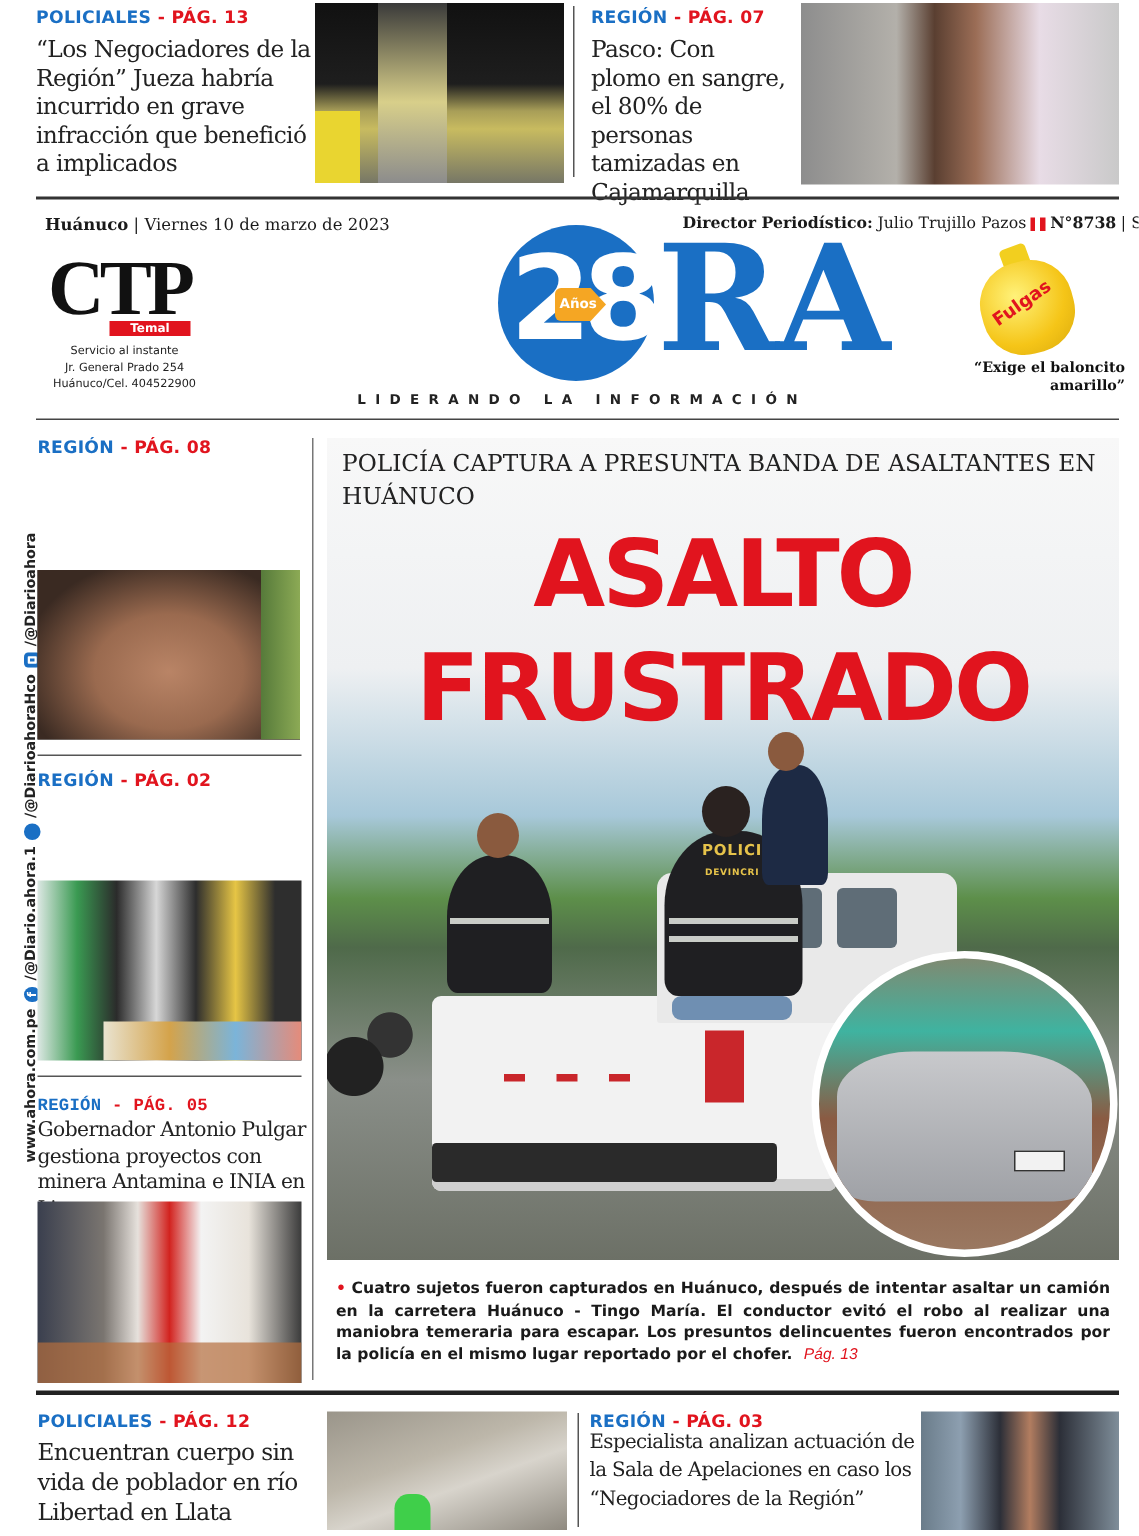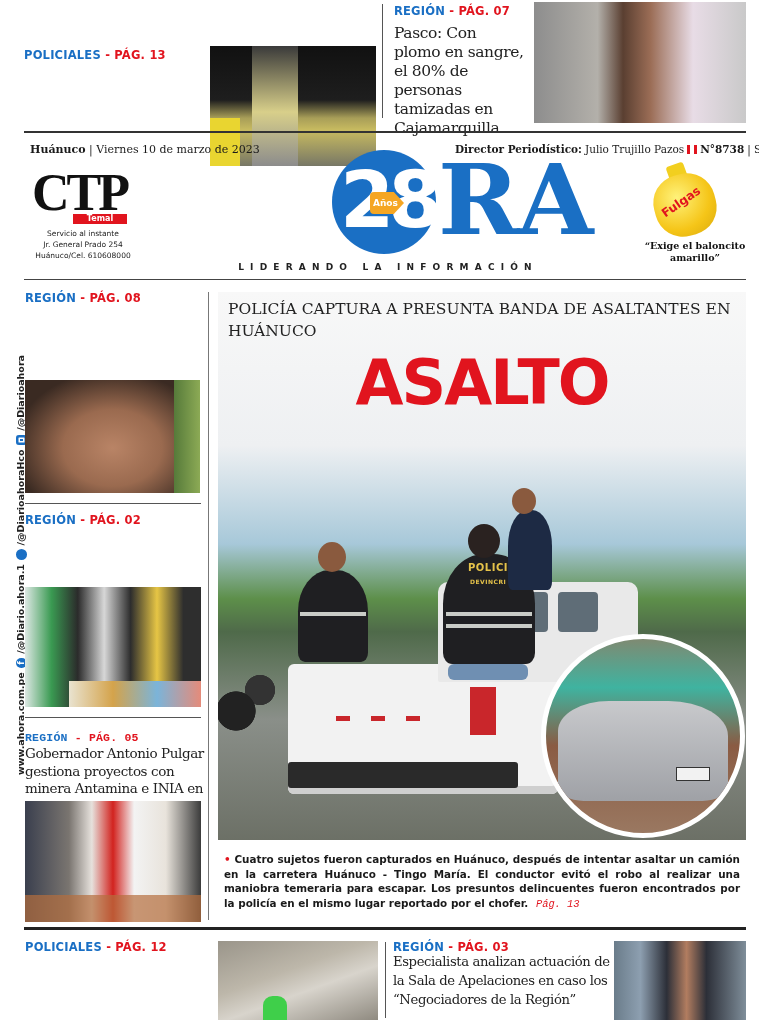--- a/index.html
+++ b/index.html
@@ -38,25 +38,26 @@
   .vest-stripe { position:absolute; background:#c9ccc7; height:4px; }
   .police-label { position:absolute; font-family:"DejaVu Sans", sans-serif; font-weight:bold; color:#e6c34a; font-size:10px; letter-spacing:0.5px; }
   .taillight { position:absolute; background:#c9262b; }
   .inset-car { position:absolute; border-radius:50%; border:5px solid #ffffff; overflow:hidden;
     background: linear-gradient(180deg,#7f8a72 0%,#3fb3a0 25%,#8a5b43 55%,#9a7861 100%); }
   .car-body { position:absolute; background:linear-gradient(180deg,#c8c9cc,#9fa1a6); border-radius:30% 35% 15% 15%; }
 </style>
 </head>
 <body>
 
-<div class="abs" style="left:24px; top:2px; width:352px; height:122px;margin-top:44px;">
+<div class="abs" style="left:24px; top:2px; width:352px; height:122px;">
   <div class="kicker abs" style="left:0; top:2px;">
     <span class="sec">POLICIALES</span>
     <span class="pg">- PÁG. 13</span>
   </div>
+  <div class="headline abs" style="left:0; top:22px; width:185px; font-size:15.5px; line-height:19px;">“Los Negociadores de la Región” Jueza habría incurrido en grave infracción que benefició a implicados</div>
   <div class="photo photo-building" style="left:186px; top:0; width:166px; height:120px;"></div>
 </div>
 
 <div class="vr" style="left:382px; top:4px; width:1px; height:114px;"></div>
 
 <div class="abs" style="left:394px; top:2px; width:352px; height:122px;">
   <div class="kicker abs" style="left:0; top:2px;">
     <span class="sec">REGIÓN</span>
     <span class="pg">- PÁG. 07</span>
   </div>
@@ -78,39 +79,39 @@
   <b>N°8738</b>
   <span>| S/. 1.00</span>
 </div>
 
 <div class="abs" style="left:28px; top:174px; width:110px; height:92px;">
   <div class="abs" style="left:4px; top:0; font-family:Liberation Serif, serif; font-weight:bold; font-size:52px; letter-spacing:-3px; color:#111; line-height:38px;">CTP</div>
   <div class="abs" style="left:45px; top:40px; width:54px; height:10px; background:#e1141e; color:#fff; font-family:'DejaVu Sans', sans-serif; font-weight:bold; font-size:8px; text-align:center; line-height:10px;">Temal</div>
   <div class="abs" style="left:0; top:54px; width:110px; text-align:center; font-family:'DejaVu Sans', sans-serif; font-size:7.5px; line-height:11px; color:#222;">
     <div>Servicio al instante</div>
     <div>Jr. General Prado 254</div>
-    <div>Huánuco/Cel. 610608000</div>
+    <div>Huánuco/Cel. 404522900</div>
   </div>
 </div>
 
 <div class="abs" style="left:146px; top:150px; width:480px; height:112px;">
   <div class="abs" style="left:186px; top:0; width:104px; height:104px; border-radius:50%; background:#1a6fc4;">
     <div class="abs" style="left:8px; top:-2px; width:92px; text-align:center; font-family:'DejaVu Sans', sans-serif; font-weight:bold; font-size:78px; line-height:104px; color:#fff; letter-spacing:-6px;">28</div>
     <div class="abs" style="left:38px; top:42px; width:34px; height:22px; background:#f5a623; border-radius:4px; clip-path:polygon(0 0,70% 0,100% 50%,70% 100%,0 100%); color:#fff; font-family:'DejaVu Sans', sans-serif; font-weight:bold; font-size:9px; line-height:22px; padding-left:3px;">Años</div>
   </div>
   <div class="abs" style="left:292px; top:2px; font-family:'DejaVu Serif', serif; font-weight:bold; font-size:98px; line-height:96px; color:#1a6fc4; letter-spacing:-2px;">RA</div>
 </div>
 <div class="abs" style="left:228px; top:262px; width:320px; text-align:center; font-family:'DejaVu Sans', sans-serif; font-weight:bold; font-size:9px; letter-spacing:6.2px; color:#222;">LIDERANDO LA INFORMACIÓN</div>
 
 <div class="abs" style="left:640px; top:160px; width:110px; height:110px;">
   <div class="abs" style="left:28px; top:4px; width:18px; height:18px; background:#f2cf1f; border-radius:3px; transform:rotate(-20deg);"></div>
   <div class="abs" style="left:14px; top:14px; width:62px; height:62px; border-radius:45%; background:radial-gradient(circle at 40% 35%, #fff27a, #f5c518 60%, #d9a90c); transform:rotate(-15deg);">
     <div class="abs" style="left:6px; top:20px; font-family:'DejaVu Sans', sans-serif; font-weight:bold; font-size:12px; color:#e1141e; transform:rotate(-20deg);">Fulgas</div>
   </div>
-  <div class="abs" style="left:0; top:80px; width:110px; text-align:center; font-family:'DejaVu Serif', serif; font-weight:bold; font-size:9.5px; line-height:12px; color:#111;">“Exige el baloncito amarillo”</div>
+  <div class="abs" style="left:0; top:80px; width:110px; text-align:right; font-family:'DejaVu Serif', serif; font-weight:bold; font-size:9.5px; line-height:12px; color:#111;">“Exige el baloncito amarillo”</div>
 </div>
 
 <div class="hr" style="left:24px; top:279px; width:722px; height:1px; background:#444;"></div>
 
 <div class="abs" style="left:14px; top:775px; width:420px; height:14px; transform-origin:0 0; transform:rotate(-90deg); font-family:'DejaVu Sans', sans-serif; font-weight:bold; font-size:9.5px; line-height:14px; white-space:nowrap; display:flex; align-items:center; gap:4px; color:#222;">
   <span>www.ahora.com.pe</span>
   <span style="display:inline-block; width:11px; height:11px; border-radius:50%; background:#1a6fc4; color:#fff; font-size:8px; line-height:11px; text-align:center;">f</span>
   <span>/@Diario.ahora.1</span>
   <span style="display:inline-block; width:11px; height:11px; border-radius:50%; background:#1a6fc4;"></span>
   <span>/@DiarioahoraHco</span>
@@ -176,34 +177,36 @@
     <div class="abs" style="left:0; top:370px; width:60px; height:70px; background:radial-gradient(circle at 30% 70%, #222 30%, transparent 31%), radial-gradient(circle at 70% 40%, #333 25%, transparent 26%);"></div>
 
     <div class="inset-car" style="left:323px; top:342px; width:204px; height:204px;">
       <div class="car-body" style="left:12px; top:62px; width:170px; height:100px;"></div>
       <div class="abs" style="left:130px; top:128px; width:34px; height:14px; background:#f2f2f2; border:1px solid #333;"></div>
     </div>
   </div>
 
   <div class="abs" style="left:0; top:6px; width:528px; text-align:left; font-family:'DejaVu Serif', serif; font-size:15.5px; line-height:22px; color:#222; padding:0 10px;">POLICÍA CAPTURA A PRESUNTA BANDA DE ASALTANTES EN HUÁNUCO</div>
   <div class="abs" style="left:0; top:58px; width:528px; text-align:center; font-family:'DejaVu Sans', sans-serif; font-weight:bold; font-size:62px; line-height:66px; color:#e1141e; letter-spacing:-2px;">ASALTO</div>
+  <div class="abs" style="left:0; top:134px; width:528px; text-align:center; font-family:'DejaVu Sans', sans-serif; font-weight:bold; font-size:62px; line-height:66px; color:#e1141e; letter-spacing:-2px;">FRUSTRADO</div>
 
   <div class="abs" style="left:6px; top:560px; width:516px; font-family:'DejaVu Sans', sans-serif; font-weight:bold; font-size:10.4px; line-height:14.5px; color:#1a1a1a; text-align:justify;">
     <span style="color:#e1141e;">• </span><span>Cuatro sujetos fueron capturados en Huánuco, después de intentar asaltar un camión en la carretera Huánuco - Tingo María. El conductor evitó el robo al realizar una maniobra temeraria para escapar. Los presuntos delincuentes fueron encontrados por la policía en el mismo lugar reportado por el chofer.</span>
-    <span style="color:#e1141e; font-style:italic; font-family:Liberation Mono, monospace; font-weight:normal; margin-left:4px;margin-top:21px;">Pág. 13</span>
+    <span style="color:#e1141e; font-style:italic; font-family:Liberation Sans, sans-serif; font-weight:normal; margin-left:4px;margin-top:21px;">Pág. 13</span>
   </div>
 </div>
 
 <div class="hr" style="left:24px; top:927px; width:722px; height:3px; background:#222;"></div>
 
 <div class="abs" style="left:25px; top:940px; width:352px; height:82px;">
   <div class="kicker abs" style="left:0; top:0;">
     <span class="sec">POLICIALES</span>
     <span class="pg">- PÁG. 12</span>
   </div>
+  <div class="headline abs" style="left:0; top:18px; width:180px; font-size:15.5px; line-height:20px;">Encuentran cuerpo sin vida de poblador en río Libertad en Llata</div>
   <div class="photo photo-river" style="left:193px; top:1px; width:160px; height:79px;"></div>
 </div>
 
 <div class="vr" style="left:385px; top:942px; width:1px; height:76px;"></div>
 
 <div class="abs" style="left:393px; top:940px; width:353px; height:82px;">
   <div class="kicker abs" style="left:0; top:0;">
     <span class="sec">REGIÓN</span>
     <span class="pg">- PÁG. 03</span>
   </div>

